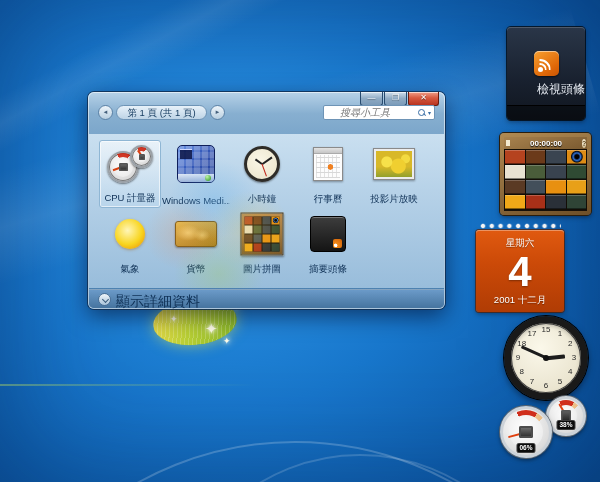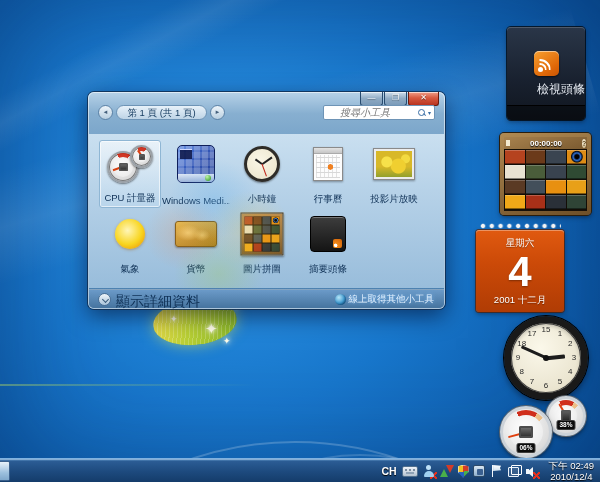--- a/index.html
+++ b/index.html
@@ -385,24 +385,20 @@
       </div>
       <div class="g" style="left:208px;top:76px">
         <div class="gicon i-feed"></div>
         <span class="glabel">摘要頭條</span>
       </div>
     </div>
 
     <div class="footerbar">
       <div class="chev"></div>
       <span class="details-lbl">顯示詳細資料</span>
-      <div class="online">
-        <span class="globe"></span>
-        <span class="online-lbl">線上取得其他小工具</span>
-      </div>
     </div>
   </div>
 
   <div id="rss">
     <div class="rss-big">
       <span class="rss-a rss-a2"></span>
         <span class="rss-a rss-a1"></span>
         <span class="rss-dot"></span>
     </div>
     <div class="rss-lbl">檢視頭條</div>
@@ -471,35 +467,13 @@
       <span class="core core2"></span>
       <span class="gauge-lbl">38%</span>
     </div>
     <div class="gauge gauge-big">
       <span class="needle nd-big"></span>
       <span class="core"></span>
       <span class="gauge-lbl">06%</span>
     </div>
   </div>
 
-  <div id="taskbar">
-    <div class="tb-sliver"></div>
-    <div class="tray">
-      <span class="lang">CH</span>
-      <span class="ti ti-kbd"></span>
-      <span class="ti ti-usr">
-          <span class="redx"></span>
-        </span>
-      <span class="ti ti-net"></span>
-      <span class="ti ti-shl"></span>
-      <span class="ti ti-app"></span>
-      <span class="ti ti-flg"></span>
-      <span class="ti ti-wnd"></span>
-      <span class="ti ti-vol">
-          <span class="redx"></span>
-        </span>
-      <div class="tb-clock">
-        <div>下午 02:49</div>
-        <div>2010/12/4</div>
-      </div>
-    </div>
-  </div>
 </div>
 
 </body></html>

